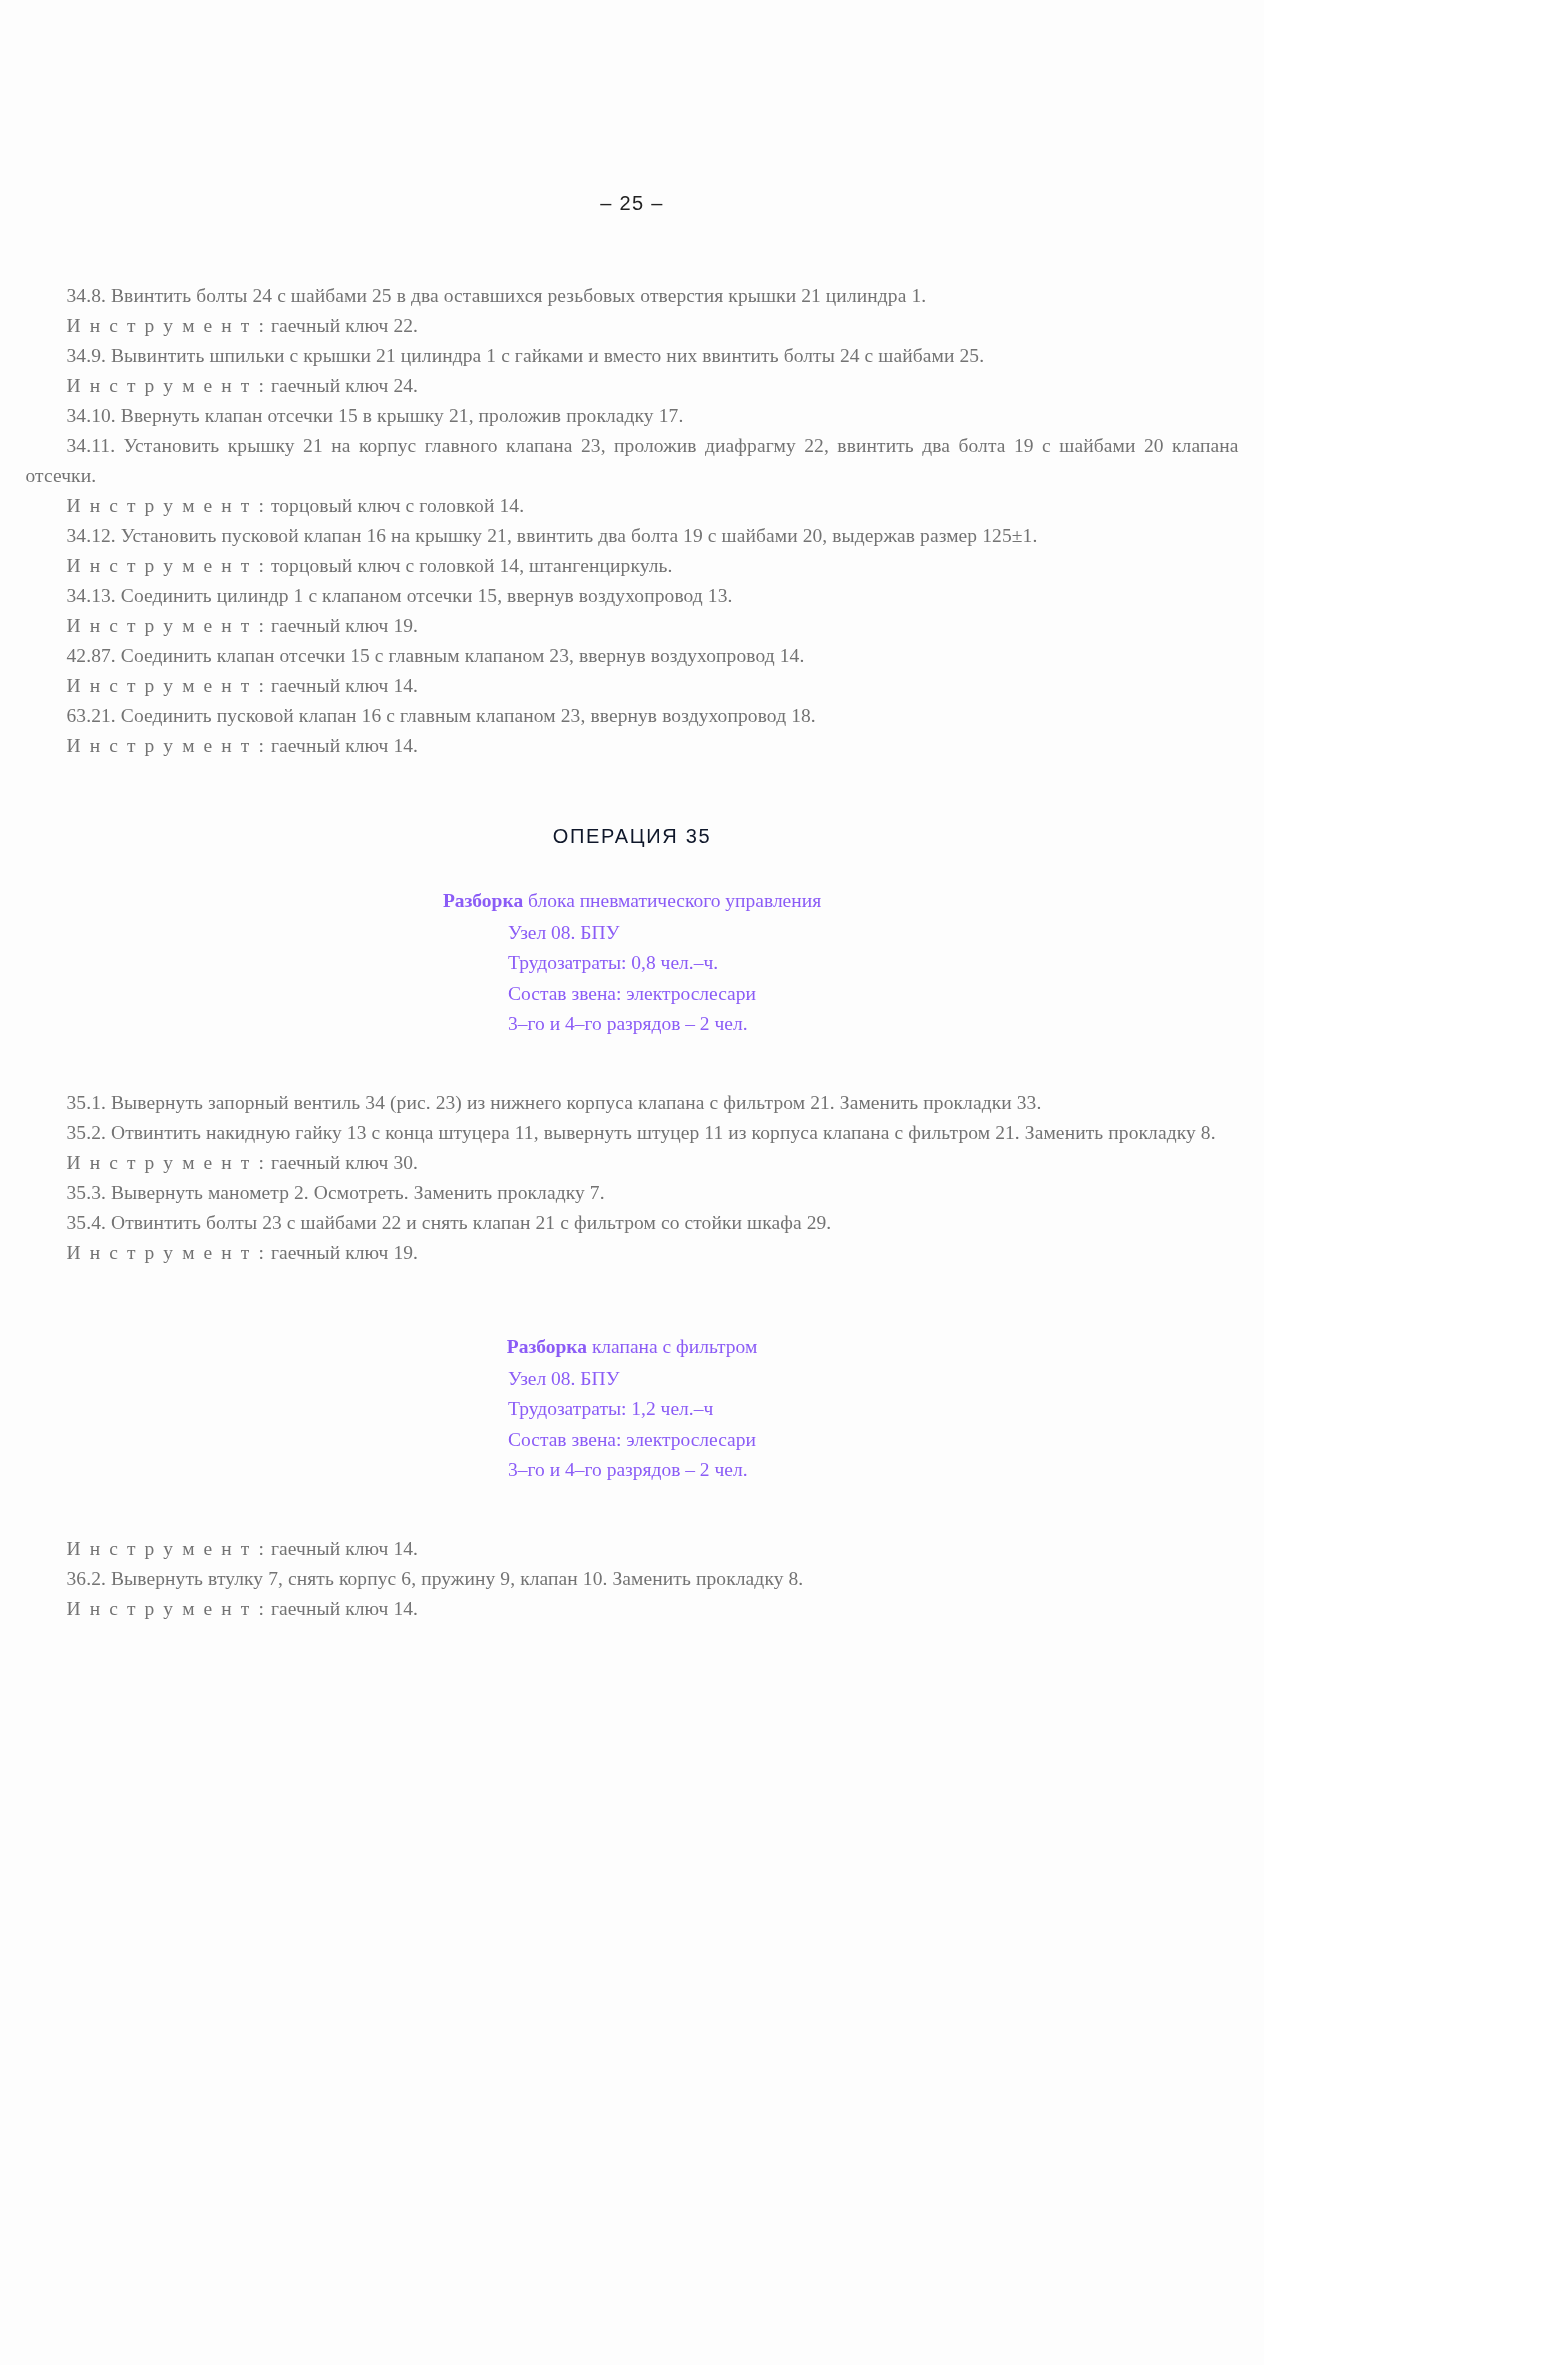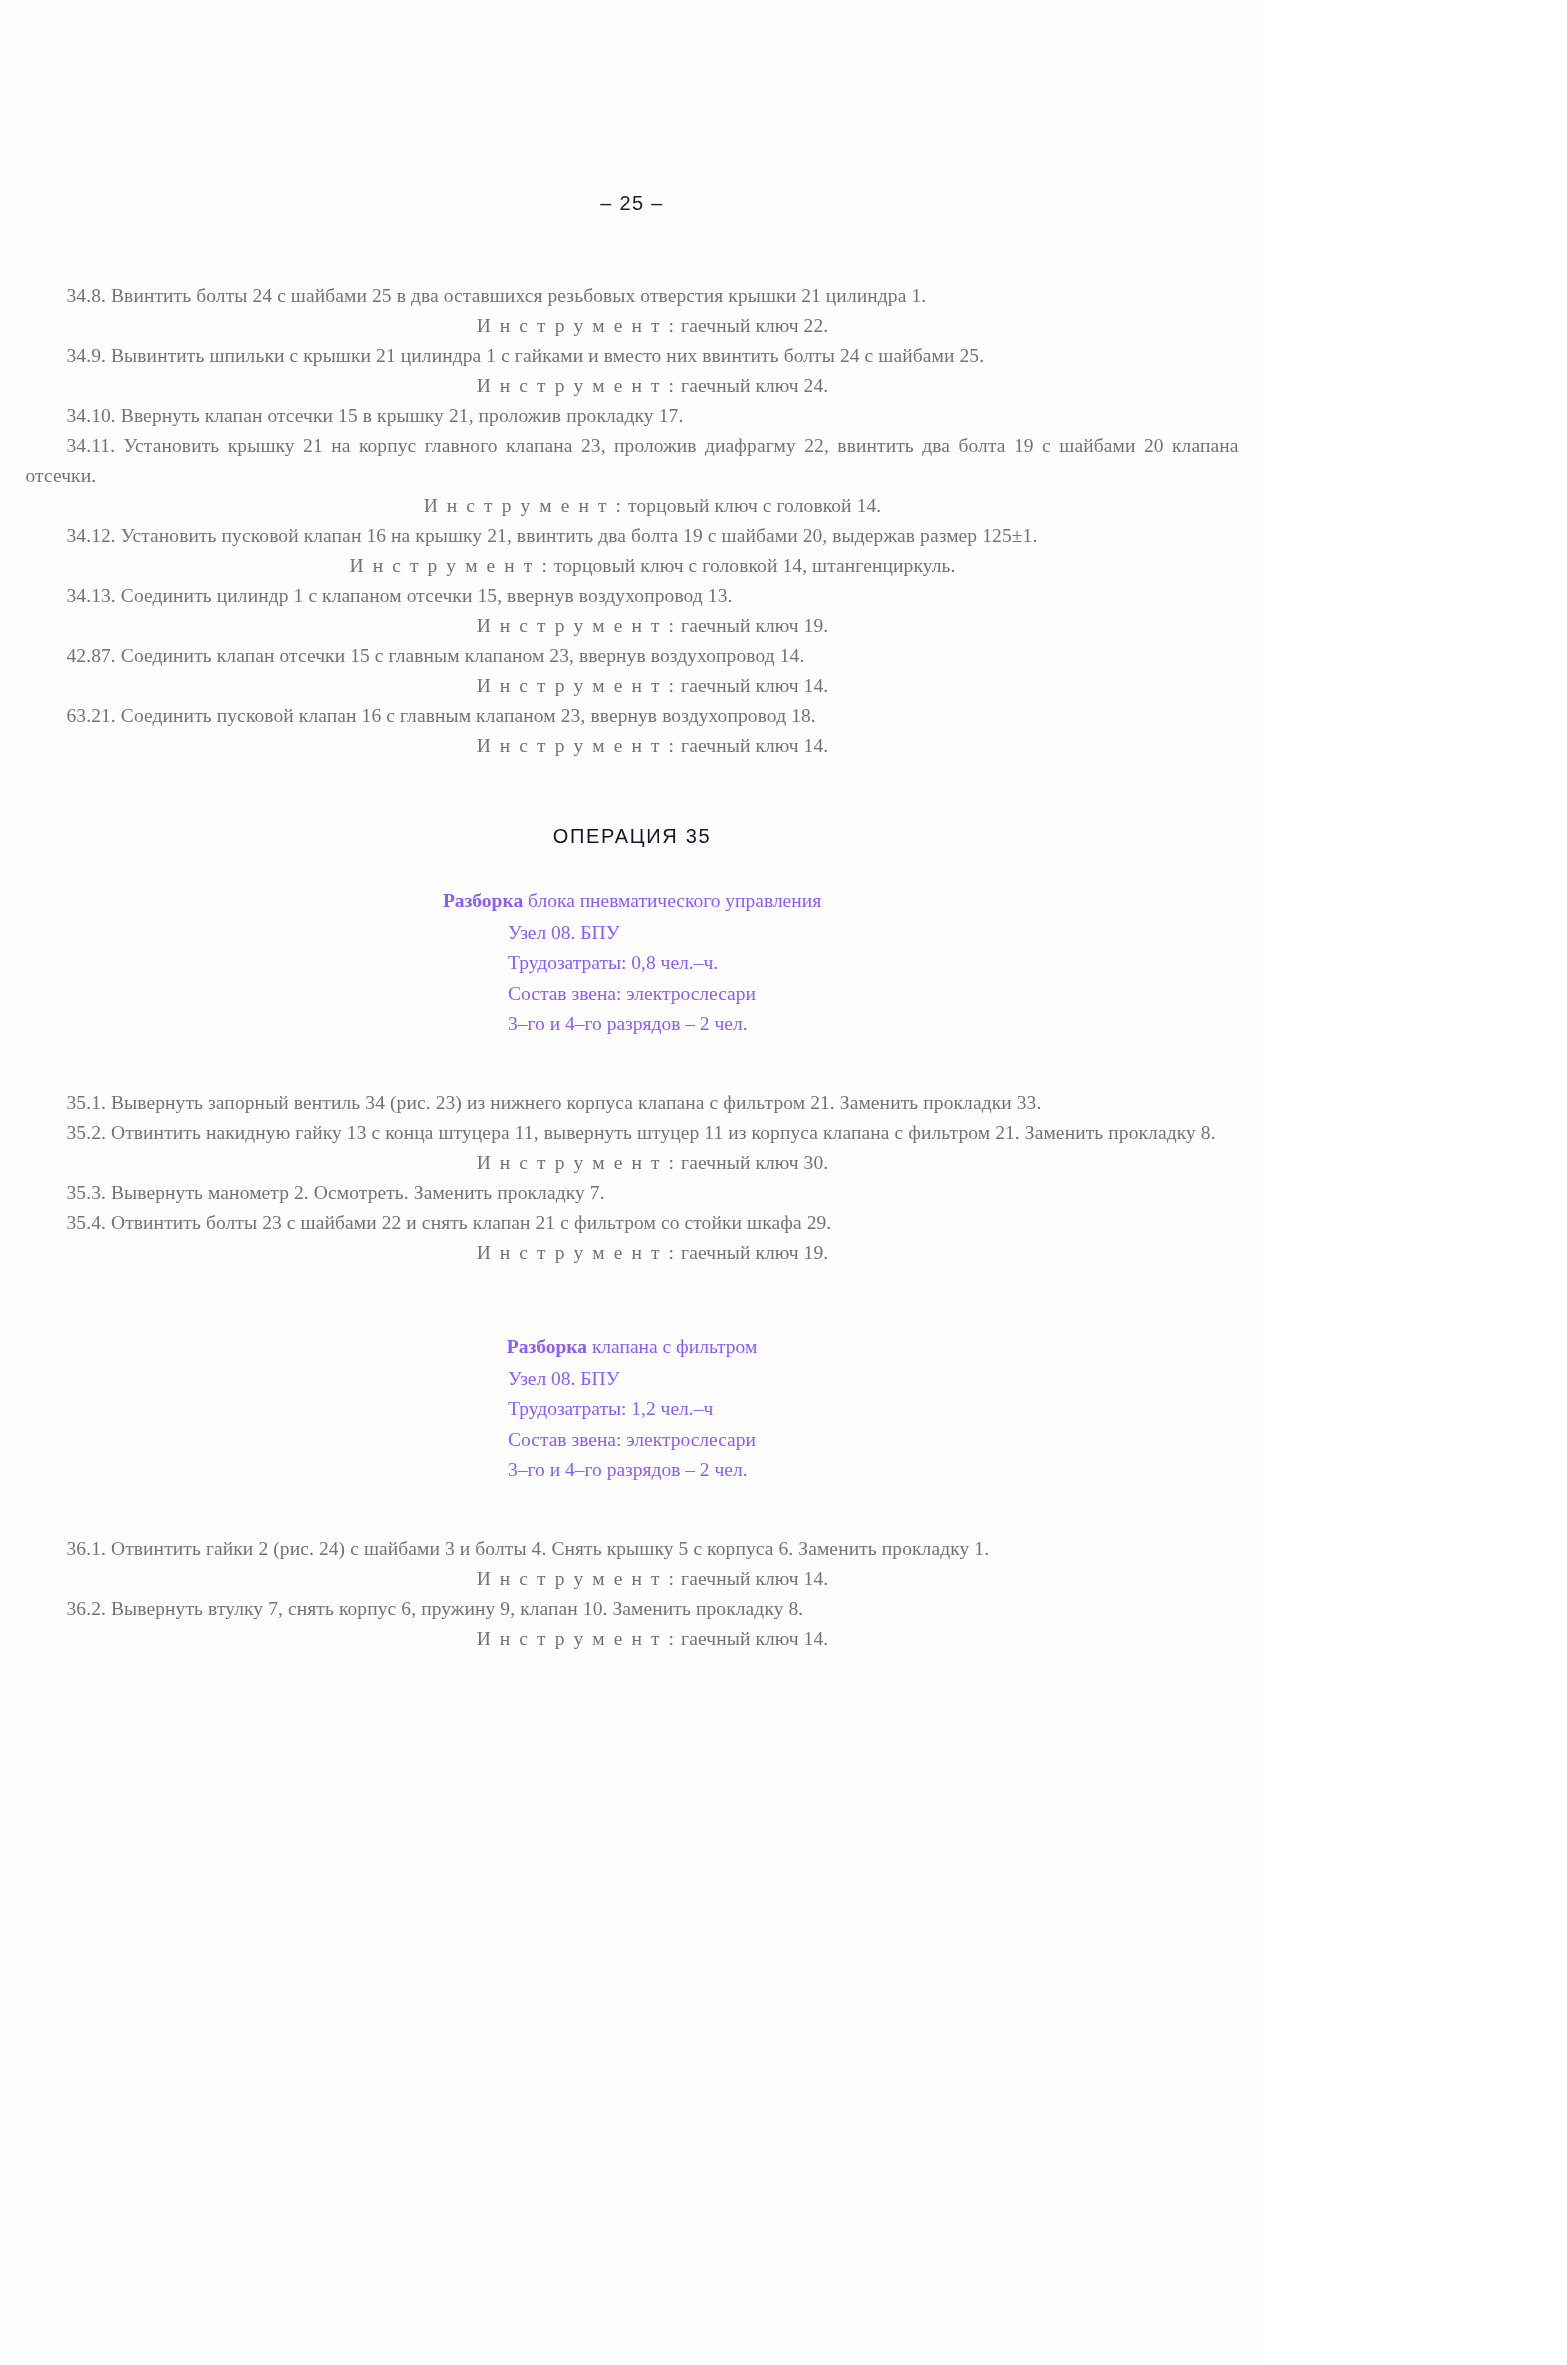--- a/index.html
+++ b/index.html
@@ -42,21 +42,21 @@
     text-align: justify;
     text-justify: inter-word;
     color: #737373;
     letter-spacing: 0.1px;
   }
   p.indent {
     text-indent: 41px;
   }
   p.tool {
     text-indent: 41px;
-    text-align: center;
+    text-align: left;
   }
   .spaced {
     letter-spacing: 2.1px;
   }
   .op-block {
     margin-top: 64px;
     text-align: center;
   }
   .op-title {
     font-size: 20px;
@@ -141,21 +141,20 @@
         <div>Узел 08.  БПУ</div>
         <div>Трудозатраты: 1,2 чел.–ч</div>
         <div>Состав звена: электрослесари</div>
         <div>3–го и 4–го разрядов – 2 чел.</div>
       </div>
     </div>
 
     <div class="gap-med"></div>
 
     <div>
-      <p class="indent">36.1. Отвинтить гайки 2 (рис. 24) с шайбами 3 и болты 4. Снять крышку 5 с корпуса 6. Заменить прокладку 1.</p>
       <p class="tool"><span class="spaced">И н с т р у м е н т :</span> <span>гаечный ключ 14.</span></p>
       <p class="indent">36.2. Вывернуть втулку 7, снять корпус 6, пружину 9, клапан 10. Заменить прокладку 8.</p>
       <p class="tool"><span class="spaced">И н с т р у м е н т :</span> <span>гаечный ключ 14.</span></p>
     </div>
 
   </div>
 </div>
 
 
 </body></html>

